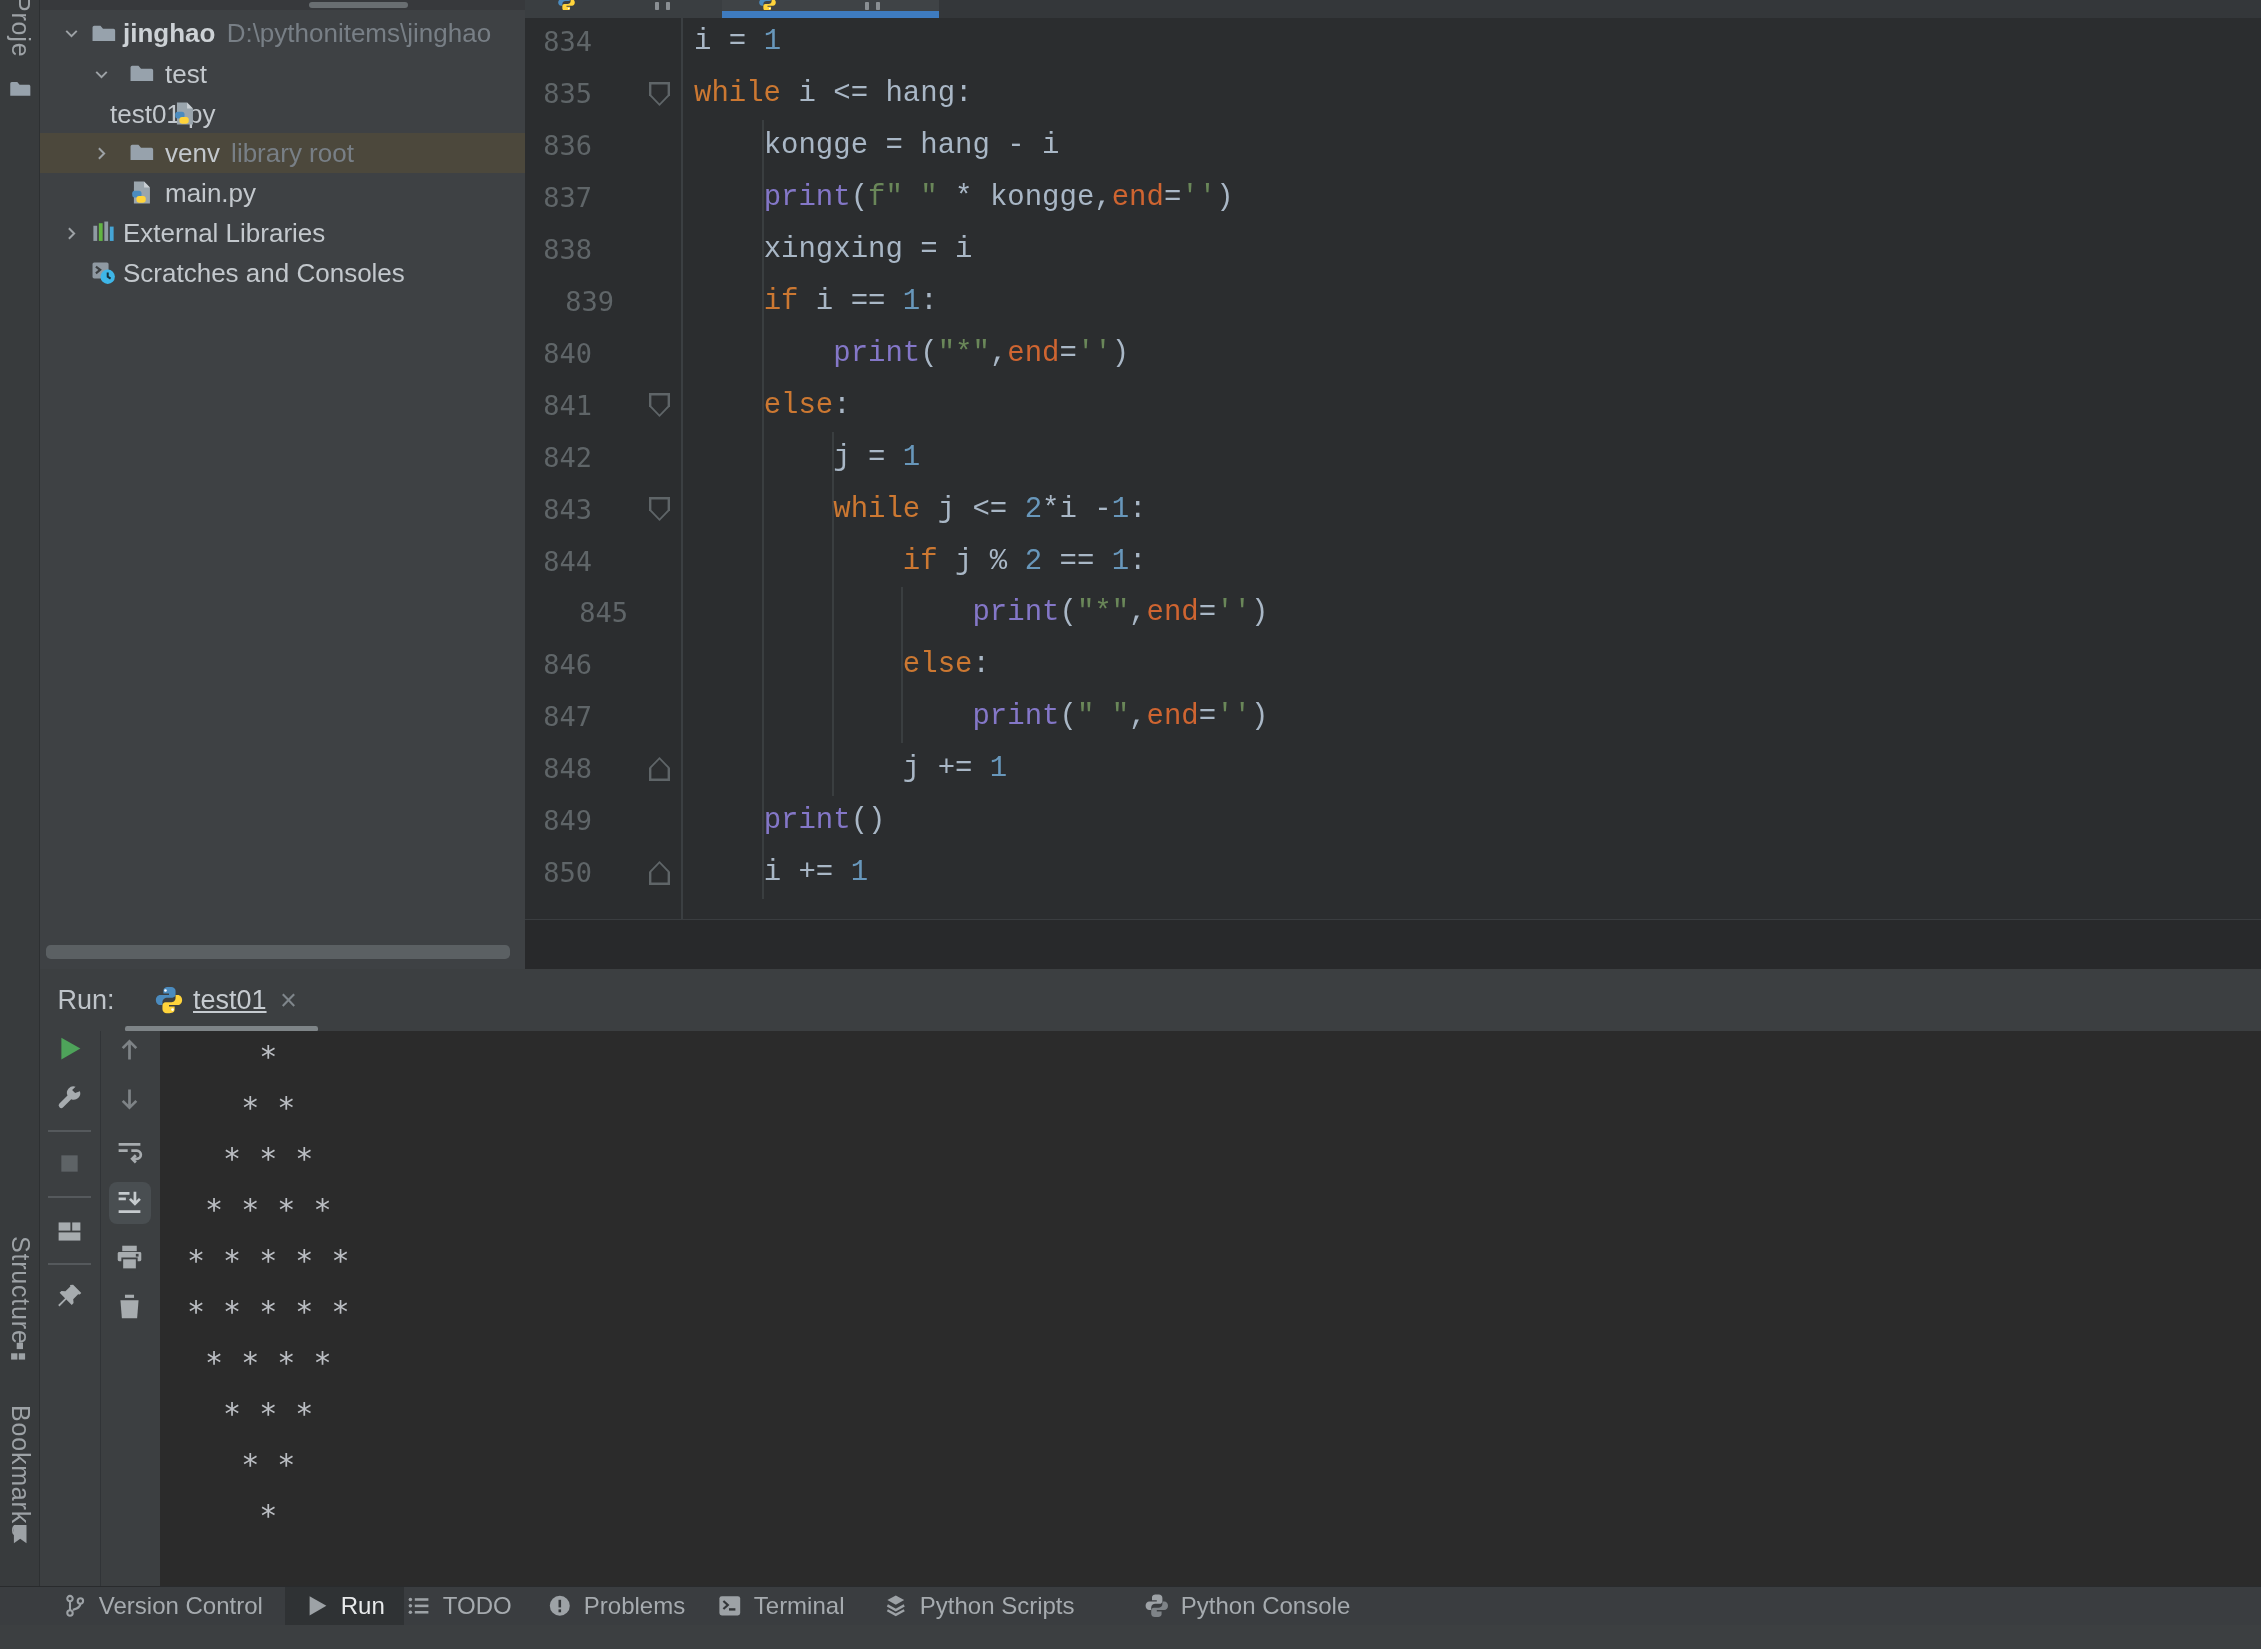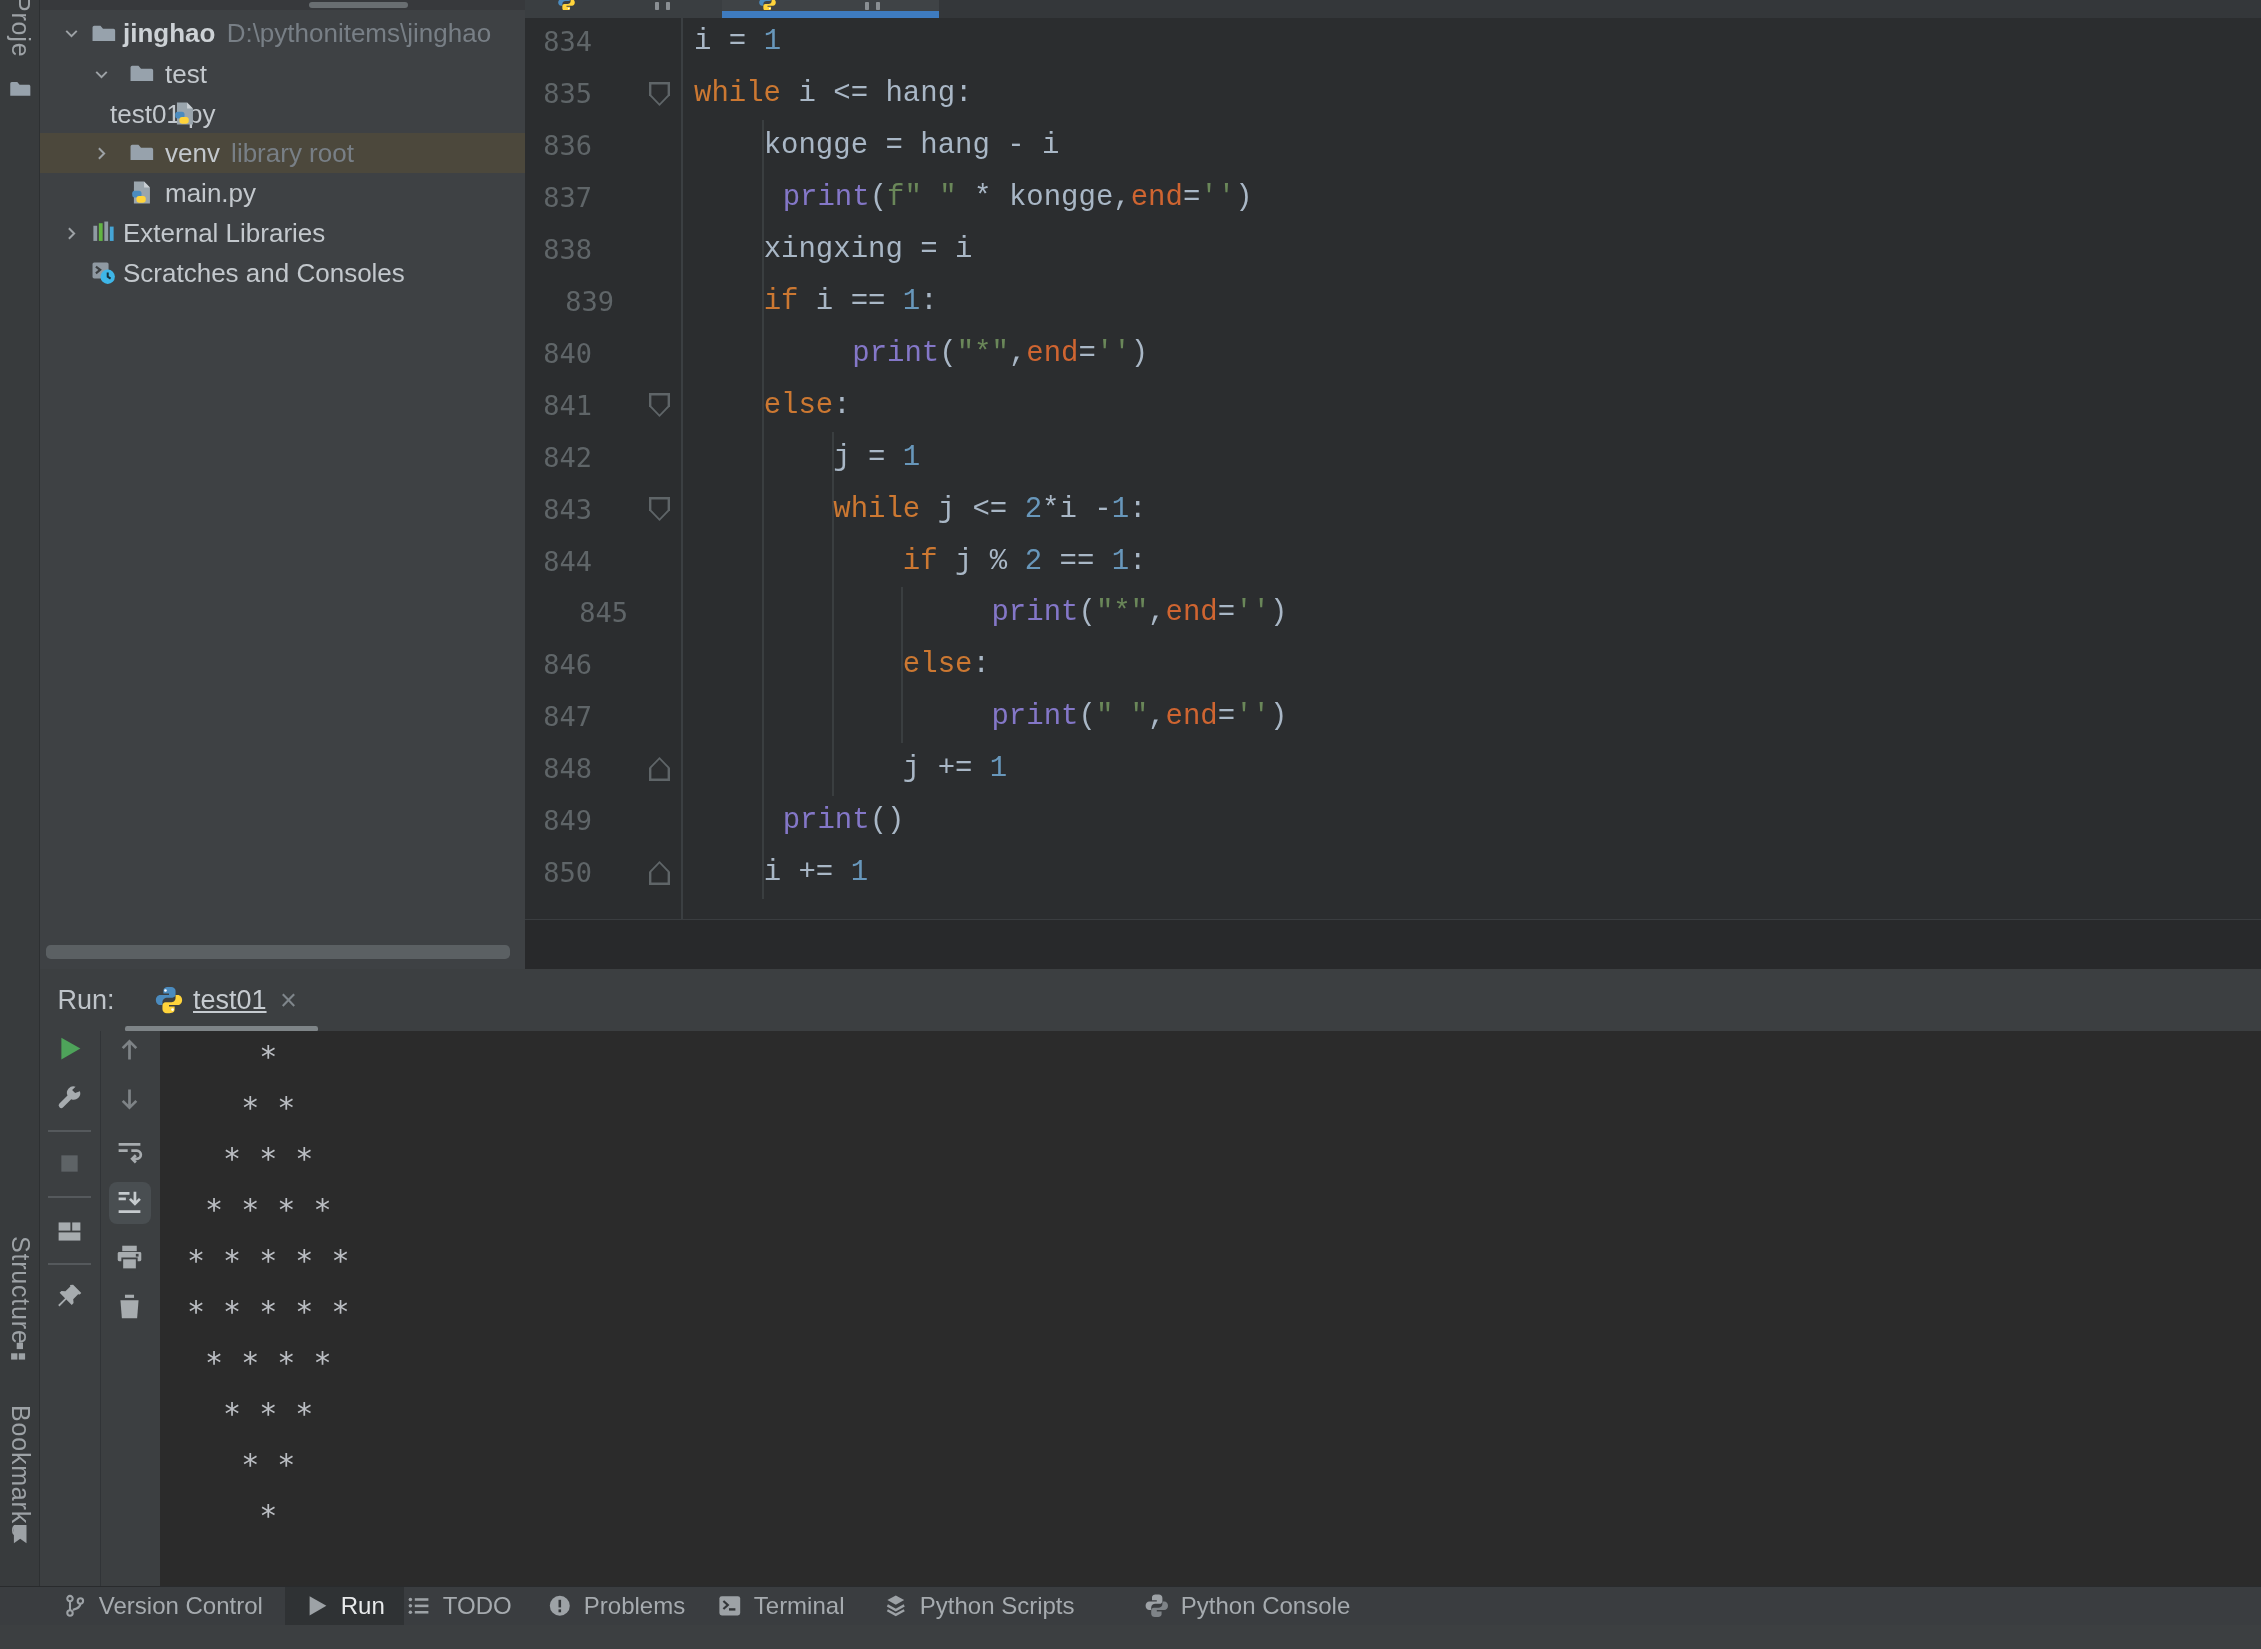--- a/index.html
+++ b/index.html
@@ -27,21 +27,21 @@
   #tab-underline{position:absolute;left:197px;top:11.2px;width:217px;height:6.4px;background:#3E7BBF;}
   .tabdot{position:absolute;top:0;width:19px;height:10.4px;overflow:hidden;}
   .tabdot svg{margin-top:-9.6px;}
   .tabmark{position:absolute;top:2.4px;width:4px;height:7.2px;background:#8A8F93;border-radius:0.8px;}
   #gutter-sep{position:absolute;left:156px;top:17.6px;width:1.6px;height:902px;background:#3B3F42;}
   .lnum{position:absolute;left:0;width:67px;text-align:right;color:#5F6568;
         font-family:"DejaVu Sans Mono",monospace;font-size:27px;height:52px;line-height:52px;}
   .code-line{position:absolute;left:0;width:1736px;height:52px;line-height:52px;padding-left:169px;box-sizing:border-box;
         font-family:Liberation Mono, monospace;font-size:29px;white-space:pre;color:#A9B7C6;}
   .tok-kw{color:#CC7832;} .tok-num{color:#6897BB;} .tok-str{color:#6A8759;}
-  .tok-fn{color:#8477C8;padding-left:19px;} .tok-arg{color:#CF6531;} .tok-pl{color:#A9B7C6;}
+  .tok-fn{color:#8477C8;} .tok-arg{color:#CF6531;} .tok-pl{color:#A9B7C6;}
   .fold{position:absolute;left:124px;width:21px;height:24px;}
   .fold .o{position:absolute;inset:0;background:#5F6568;}
   .fold .i{position:absolute;inset:2.4px;background:#2B2D2F;}
   .fold.down .o,.fold.down .i{clip-path:polygon(0 0,100% 0,100% 55%,50% 100%,0 55%);}
   .fold.up .o,.fold.up .i{clip-path:polygon(50% 0,100% 45%,100% 100%,0 100%,0 45%);}
   .iguide{position:absolute;width:1.6px;background:#3A3E40;}
   #editor-scrolltrack{position:absolute;left:0;top:919px;width:1736px;height:50px;background:#28292B;border-top:1.6px solid #3A3D40;box-sizing:border-box;}
   
   #run-header{left:40px;top:969px;width:2221px;height:62px;background:#3C3F41;}
   #run-label{position:absolute;left:17.6px;top:0;height:62px;line-height:62px;color:#BFC4C9;font-size:27px;}

